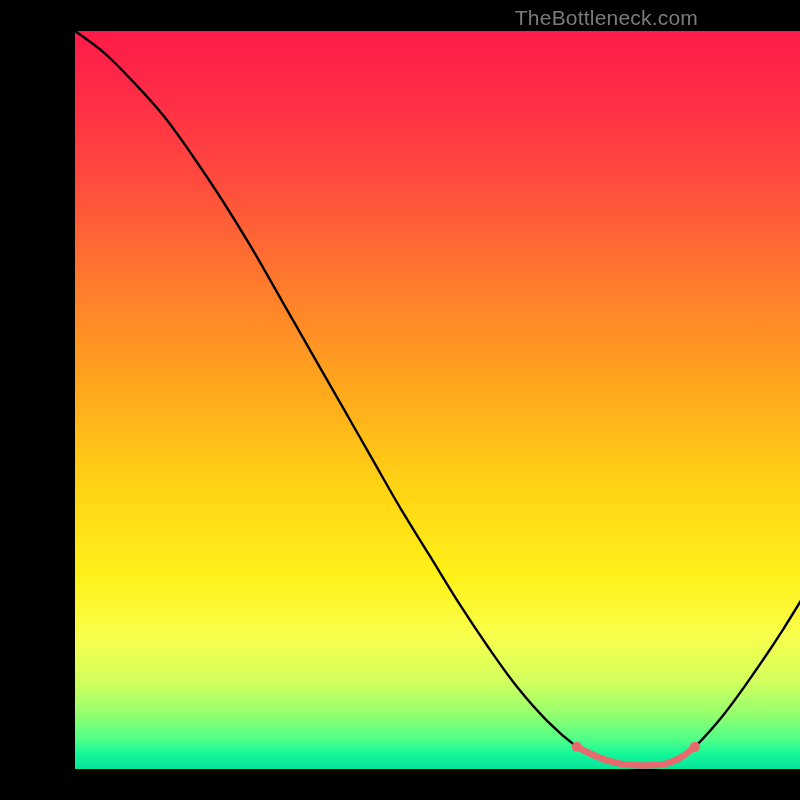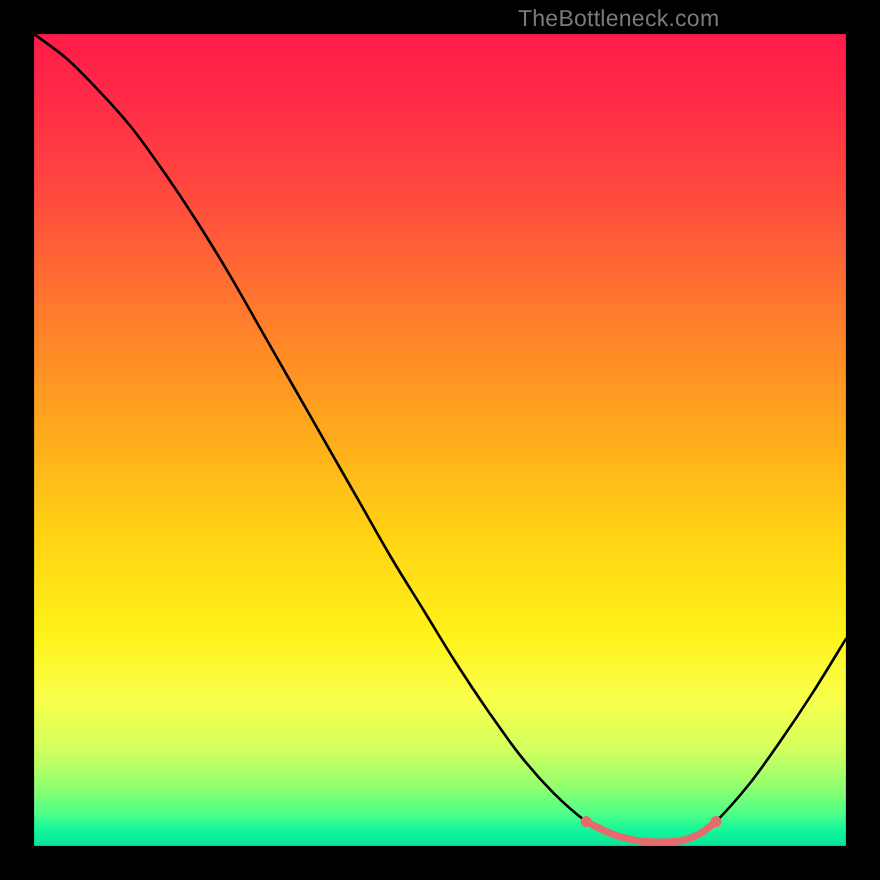--- a/index.html
+++ b/index.html
@@ -9,20 +9,21 @@
     height: 800px;
     background: #000;
     overflow: hidden;
     font-family: Arial, Helvetica, sans-serif;
   }
   .stage {
     position: relative;
     width: 666px;
     height: 800px;
     background: #000;
+    margin-left: 44px;
   }
   .plot {
     position: absolute;
     left: 31px;
     top: 31px;
     width: 738px;
     height: 738px;
     
     background: linear-gradient(
       to bottom,

